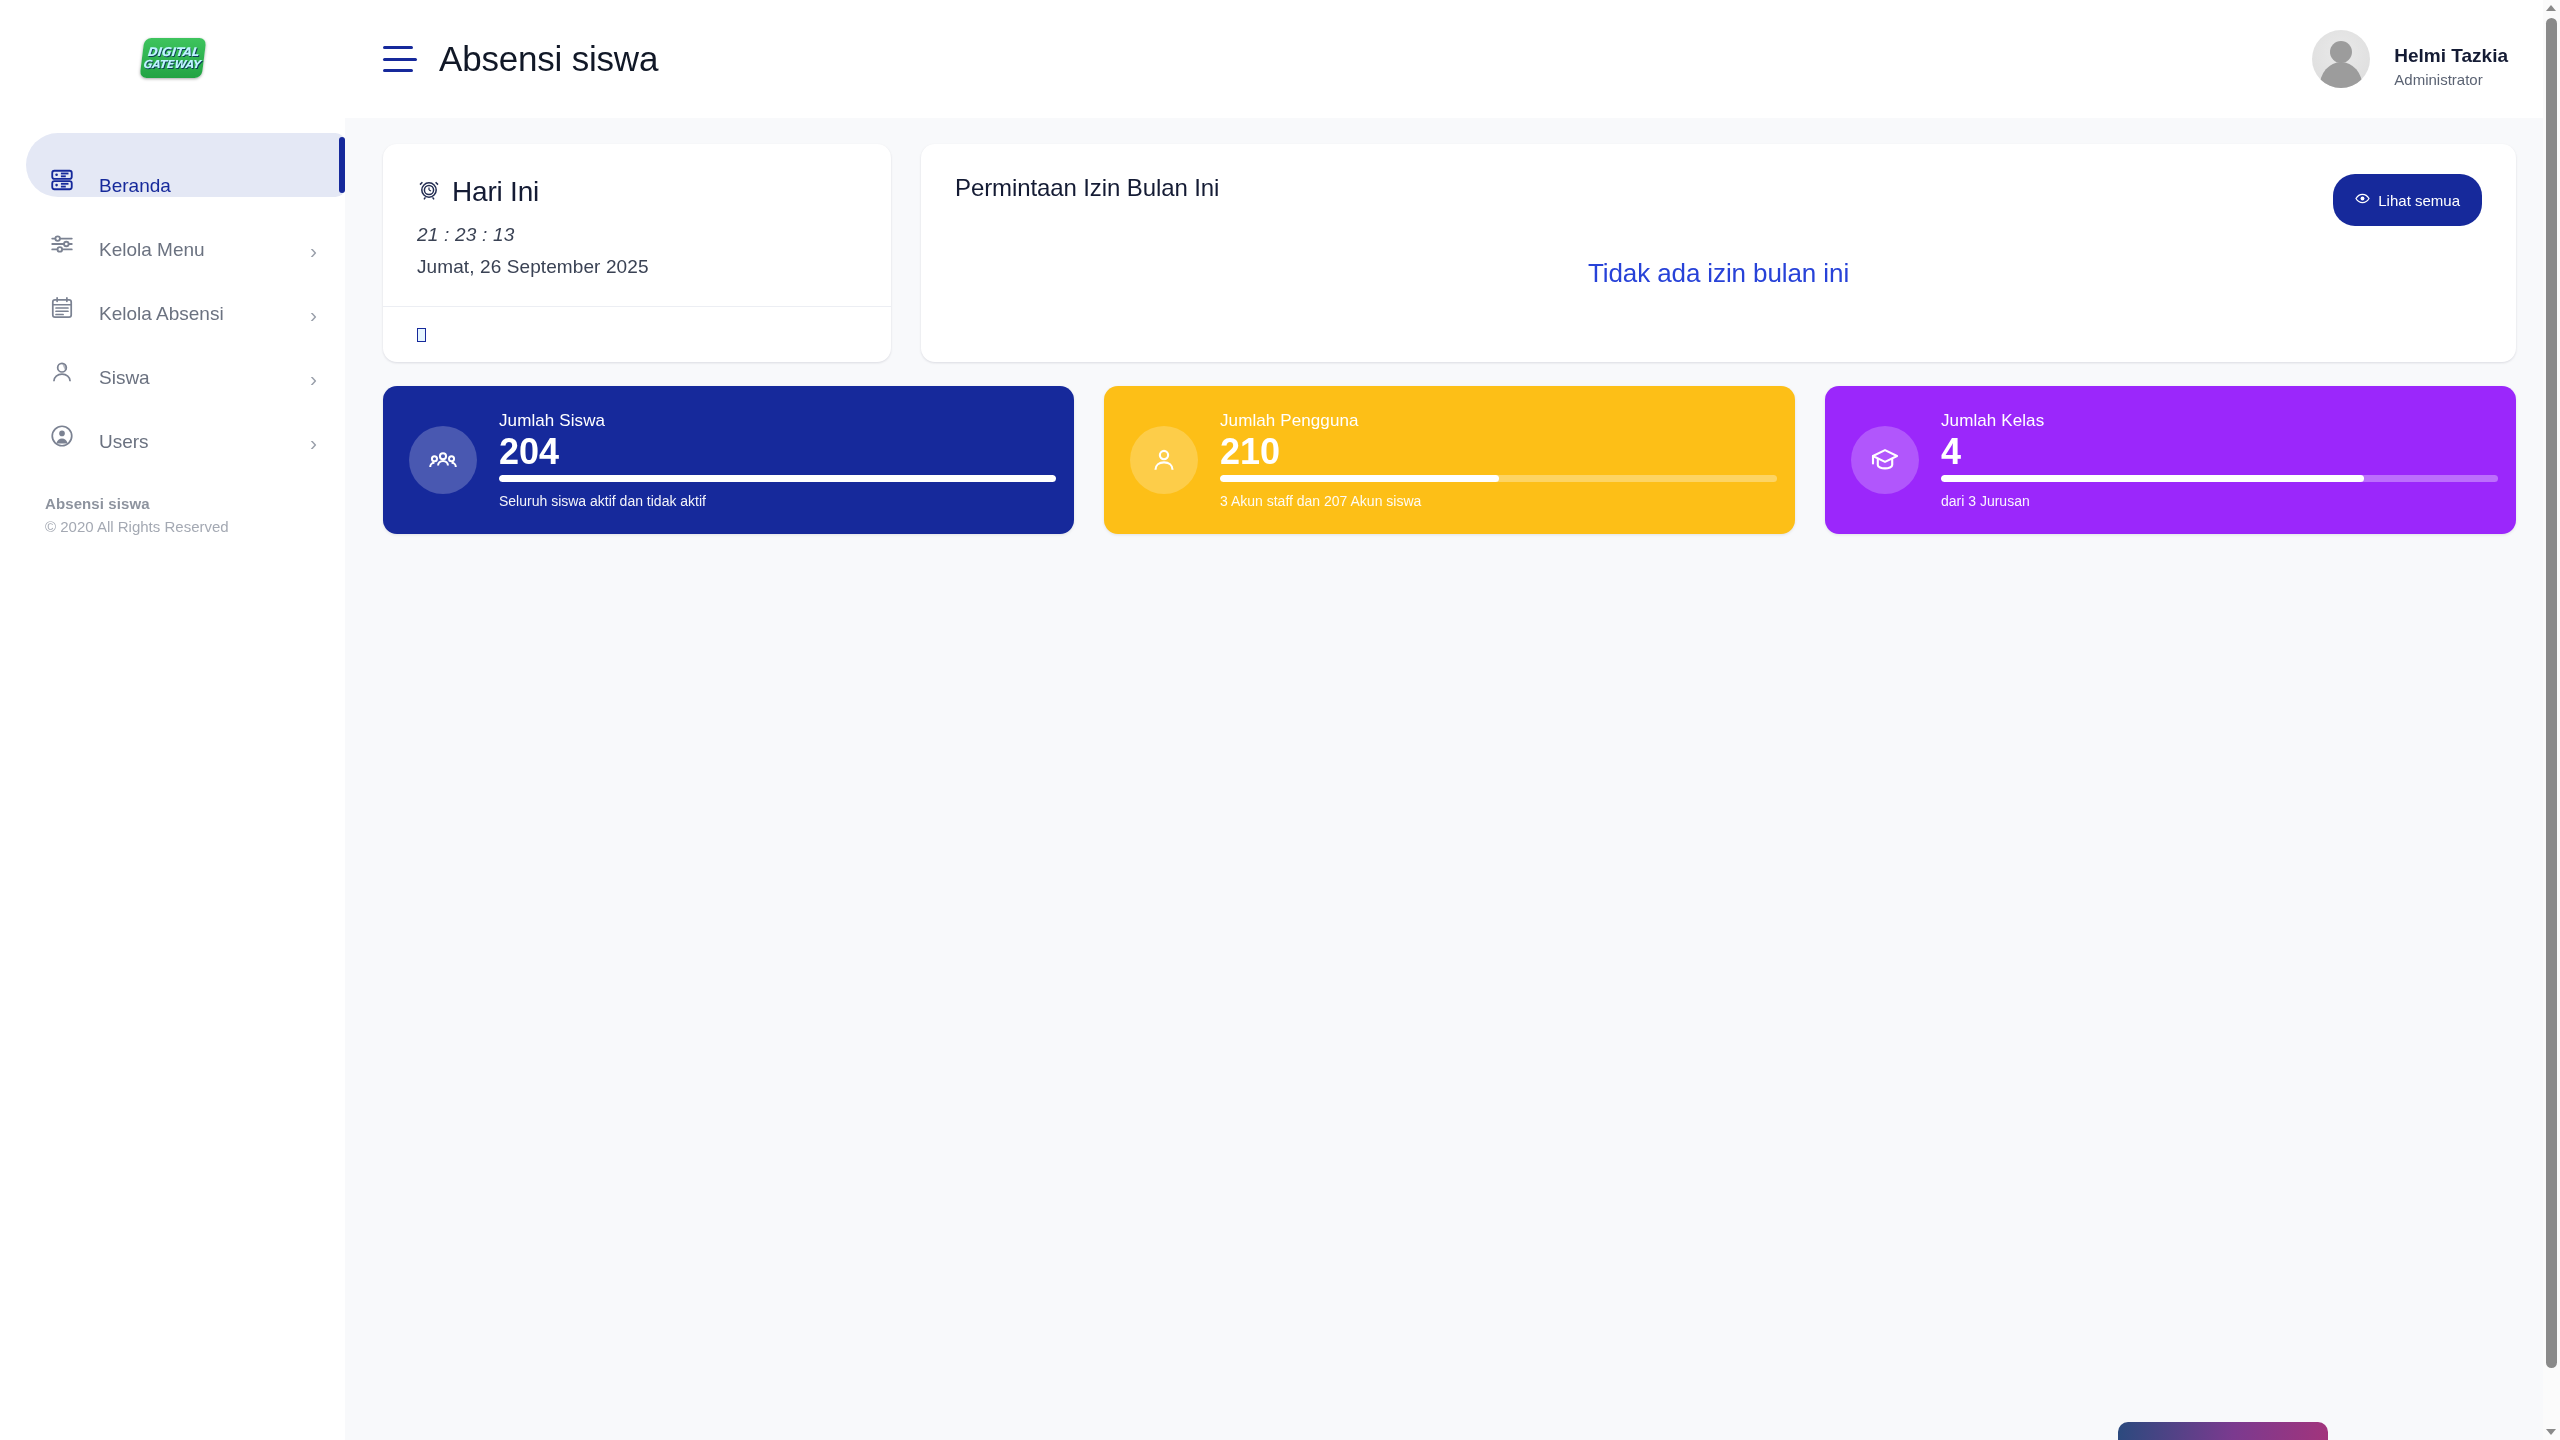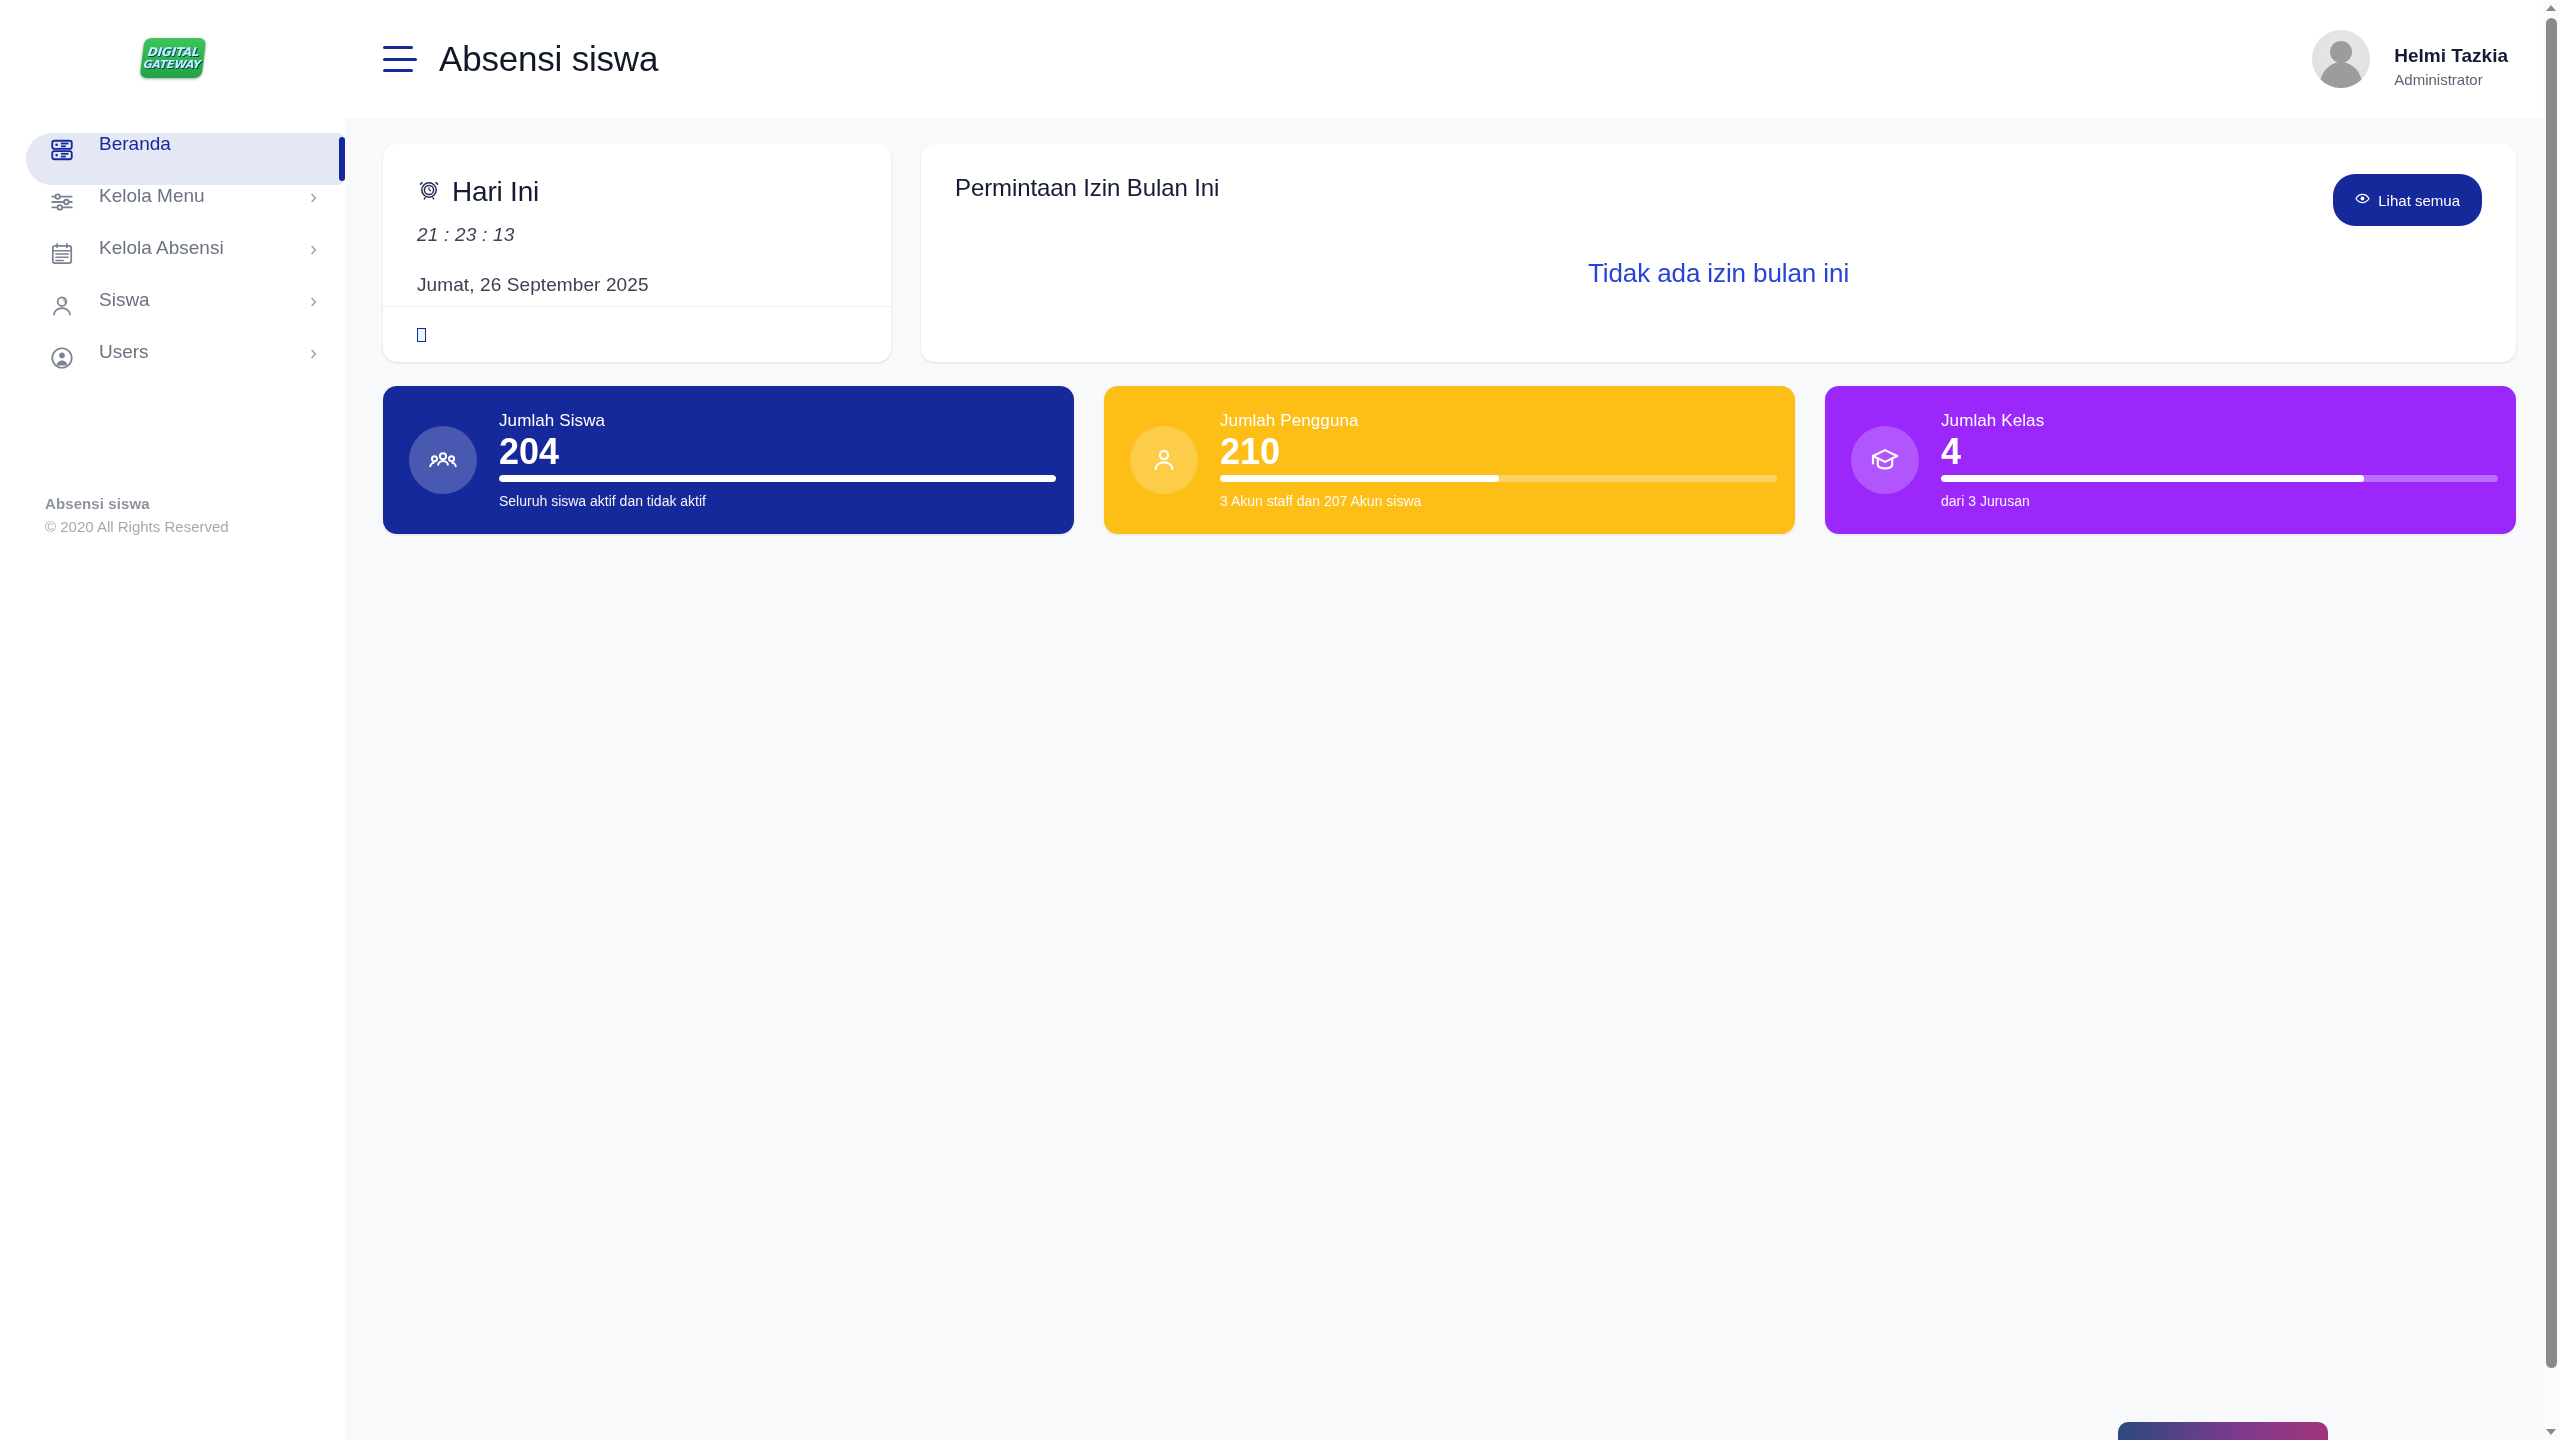--- a/index.html
+++ b/index.html
@@ -28,21 +28,21 @@
     font-weight:bold; font-style:italic; letter-spacing:-.2px;
     color:#bdf3ff; text-shadow:1px 1px 0 #0f3d55;
     font-family:"DejaVu Sans", sans-serif;
     line-height:1;
   }
   .logo-l1 { font-size:12px; }
   .logo-l2 { font-size:11px; margin-top:1px; }
 
   .nav { margin-top:18px; padding:0 0 0 0; }
   .nav-item {
-    height:52px; display:flex; align-items:flex-start;
+    height:64px; display:flex; align-items:flex-end;
     padding-left:45px; padding-right:28px;
     color:#6b7280; font-size:19px; cursor:pointer; position:relative;
   }
   .nav-item .nav-ico {
     width:34px; height:34px; flex:0 0 34px; margin-right:20px;
     display:flex; align-items:center; justify-content:center;
   }
   .nav-item .nav-ico svg { display:block; }
   .nav-item .nav-label { flex:1 1 auto; white-space:nowrap; }
   .nav-item .chev { flex:0 0 auto; color:#9aa0ab; font-size:21px; line-height:1; }
@@ -101,21 +101,21 @@
     background:#ffffff; border-radius:14px;
     box-shadow:0 1px 3px rgba(20,27,52,.08), 0 1px 2px rgba(20,27,52,.05);
   }
   .today-card { width:508px; display:flex; flex-direction:column; }
   .today-body { padding:32px 34px 0 34px; flex:1 1 auto; }
   .today-title {
     font-size:28px; color:#141b34; display:flex; align-items:center; gap:11px;
     letter-spacing:-.2px;
   }
   .today-time { font-size:19px; color:#3a4254; margin-top:16px; letter-spacing:.2px;font-style:italic; }
-  .today-date { font-size:19px; color:#3a4254; margin-top:28px; letter-spacing:.1px; }
+  .today-date { font-size:19px; color:#3a4254; margin-top:10px; letter-spacing:.1px; }
   .today-foot {
     border-top:1px solid #eceef3; height:56px; display:flex; align-items:center;
     padding:0 34px;
   }
   .tofu {
     display:inline-block; width:9px; height:14px;
     border:1.6px solid #16299b; background:#e6f6ff; box-sizing:border-box;
   }
 
   .izin-card { flex:1 1 auto; position:relative; min-height:218px; }

